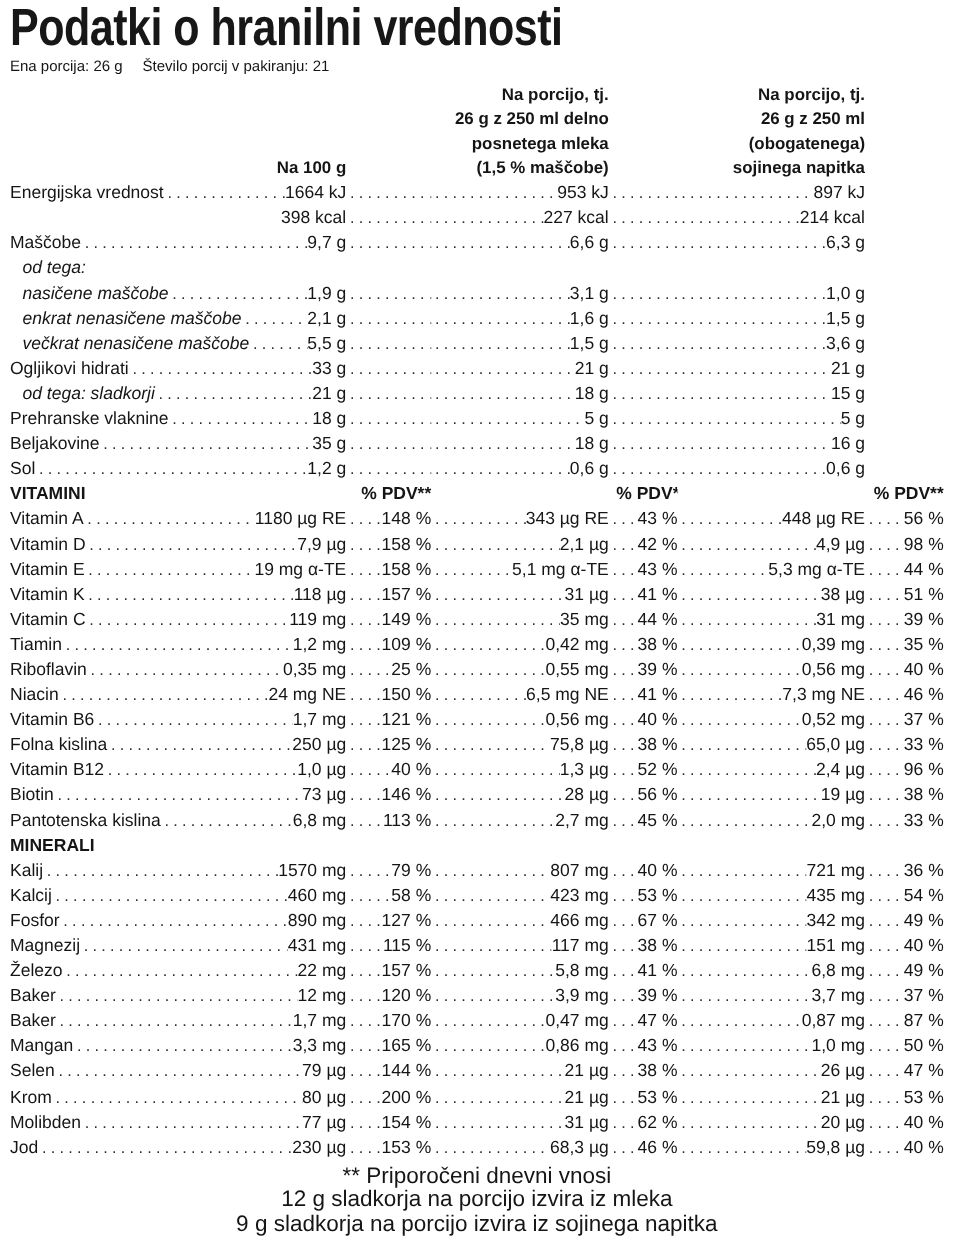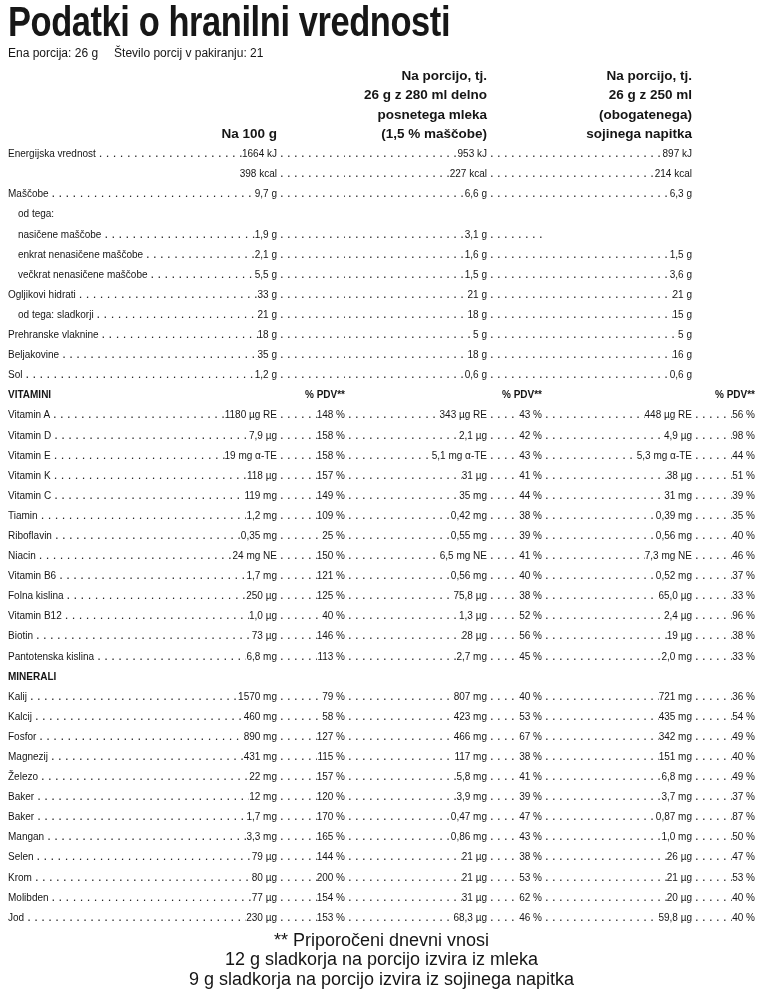--- a/index.html
+++ b/index.html
@@ -29,25 +29,25 @@
     grid-template-columns: 1fr 68px 142px 55px 150px 63px;
     align-items: baseline;
   }
 
   
   .colheads { align-items: end; font-weight: bold; font-size: 13.5px; line-height: 19.3px; margin-top: 2px; }
   .headblock { text-align: right; white-space: nowrap; }
   .h-100g { display: flex; justify-content: flex-end; }
 
   
-  .row { font-size: 10px; line-height: 20.1px; height: 20.1px; }
+  .row { font-size: 14px; line-height: 20.1px; height: 20.1px; }
   .cell { display: flex; align-items: baseline; min-width: 0; overflow: hidden; }
   .lbl { white-space: nowrap; flex: 0 0 auto; }
   .val { white-space: nowrap; flex: 0 0 auto; }
-  .indent .lbl { padding-left: 10px; }
+  .indent .lbl { padding-left: 10px; font-style: italic; }
   .section { font-weight: bold; }
 
   
   .dots { flex: 1 1 auto; min-width: 0; overflow: hidden; white-space: nowrap; padding: 0 3px; }
   .dots::after {
     content: "...................................................................................................................................";
     font-size: 13px; letter-spacing: 3.4px; color: #2a2a2a;
   }
   .dots.off::after { visibility: hidden; }
 
@@ -65,21 +65,21 @@
     <span>Ena porcija: 26 g</span><span>Število porcij v pakiranju: 21</span>
   </div>
 
   <div class="grid colheads">
     <div class="cell h-100g">
       <span>Na 100 g</span>
     </div>
     <div class="cell"></div>
     <div class="headblock">
       <div>Na porcijo, tj.</div>
-      <div>26 g z 280 ml delno</div>
+      <div>26 g z 250 ml delno</div>
       <div>posnetega mleka</div>
       <div>(1,5 % maščobe)</div>
     </div>
     <div class="cell"></div>
     <div class="headblock">
       <div>Na porcijo, tj.</div>
       <div>26 g z 250 ml</div>
       <div>(obogatenega)</div>
       <div>sojinega napitka</div>
     </div>
@@ -207,20 +207,24 @@
         </div>
         <div class="cell">
           <span class="dots"></span>
           <span class="val">3,1 g</span>
         </div>
         <div class="cell">
           <span class="dots"></span>
           <span class="val"></span>
         </div>
         <div class="cell">
+          <span class="dots"></span>
+          <span class="val">1,0 g</span>
+        </div>
+        <div class="cell">
           <span class="dots off"></span>
           <span class="val"></span>
         </div>
       </div>
       <div class="grid row indent">
         <div class="cell">
           <span class="lbl">enkrat nenasičene maščobe</span>
           <span class="dots"></span>
           <span class="val">2,1 g</span>
         </div>

